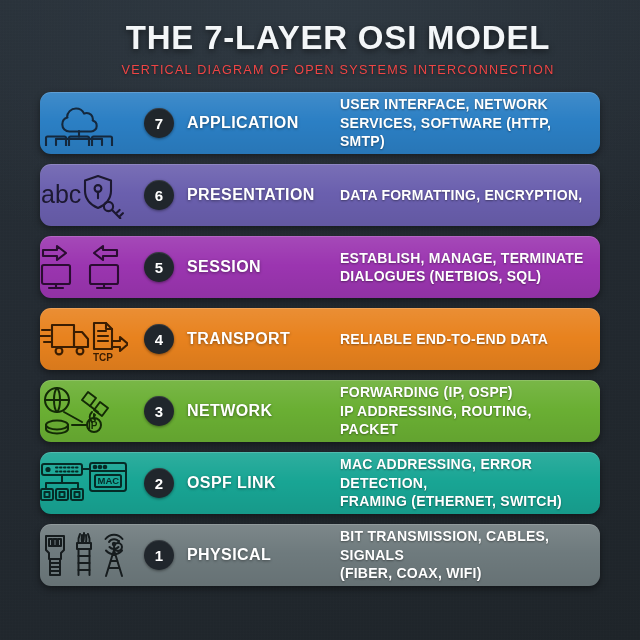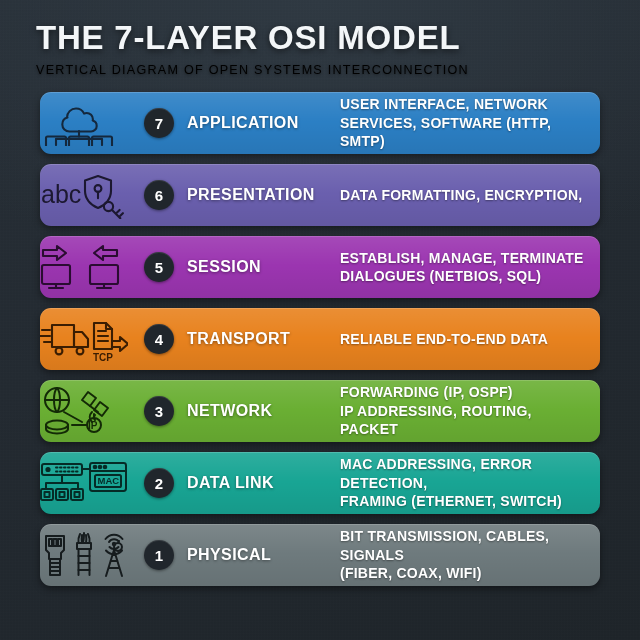--- a/index.html
+++ b/index.html
@@ -14,34 +14,34 @@
   .noise{
     position:absolute;inset:0;pointer-events:none;
     background-image:
       repeating-linear-gradient(0deg, rgba(255,255,255,0.012) 0px, rgba(255,255,255,0.012) 1px, rgba(0,0,0,0) 1px, rgba(0,0,0,0) 3px),
       repeating-linear-gradient(90deg, rgba(255,255,255,0.010) 0px, rgba(255,255,255,0.010) 1px, rgba(0,0,0,0) 1px, rgba(0,0,0,0) 3px);
     opacity:.55;
   }
   .wrap{position:relative;width:640px;height:640px;}
 
   header.head{
-    padding-top:21px;padding-left:36px;
+    text-align:center;padding-top:21px;padding-left:36px;
   }
   .title{
     color:#f3f6f8;
     font-size:33px;
     font-weight:bold;
     letter-spacing:0.8px;
     line-height:1;
     text-shadow:0 2px 6px rgba(0,0,0,.55);
     margin:0;
   }
   .subtitle{
     margin:9px 0 0 0;
-    color:#000000;
+    color:#ef4444;
     font-size:12.6px;
     letter-spacing:1.25px;
     font-weight:normal;
     text-shadow:0 1px 3px rgba(0,0,0,.5);
   }
 
   .stack{
     position:absolute;left:40px;top:92px;width:560px;
   }
   .layer{
@@ -241,21 +241,21 @@
           <circle cx="55" cy="9" r="1.3" fill="#052b26"></circle>
           <circle cx="60" cy="9" r="1.3" fill="#052b26"></circle>
           <circle cx="65" cy="9" r="1.3" fill="#052b26"></circle>
           <rect x="55" y="17" width="26" height="12" rx="1.6"></rect>
           <text x="57.5" y="26" font-family="Liberation Sans, sans-serif" font-size="9.5" font-weight="bold" fill="#052b26" stroke="none">MAC</text>
           <path d="M42 11h8"></path>
         </svg>
       </div>
       <div class="name-cell">
         <div class="badge">2</div>
-        <div class="lname">DATA LINK</div>
+        <div class="lname">OSPF LINK</div>
       </div>
       <div class="desc">
         <span>MAC ADDRESSING, ERROR DETECTION,</span>
         <span>FRAMING (ETHERNET, SWITCH)</span>
       </div>
     </div>
 
     <div class="layer l-physical" style="background:#6e7a7d;">
       <div class="icon-cell">
         <svg width="92" height="50" viewBox="0 0 92 50" fill="none" stroke="#161c1e" stroke-width="2" stroke-linecap="round" stroke-linejoin="round">

